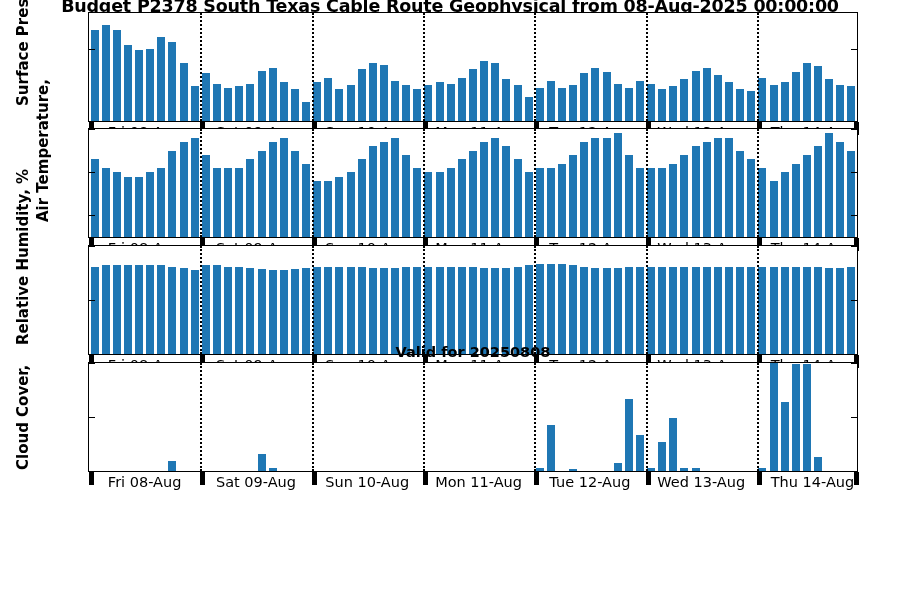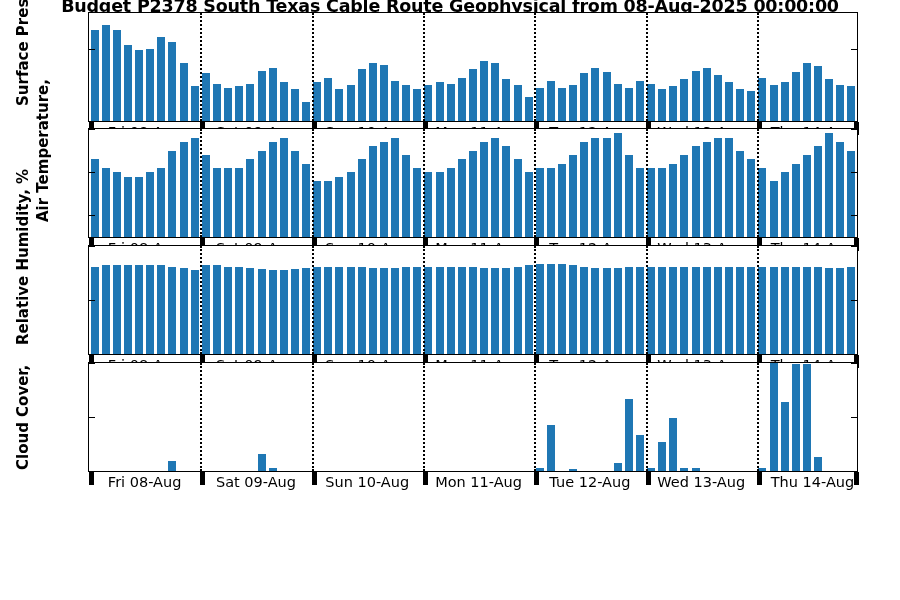--- a/index.html
+++ b/index.html
@@ -435,20 +435,21 @@
       <div class="xtick" style="left: 1px;"></div>
       <div class="xtick" style="left: 112.304px;"></div>
       <div class="xtick" style="left: 223.609px;"></div>
       <div class="xtick" style="left: 334.913px;"></div>
       <div class="xtick" style="left: 446.217px;"></div>
       <div class="xtick" style="left: 557.522px;"></div>
       <div class="xtick" style="left: 668.826px;"></div>
       <div class="xtick" style="left: 766px;"></div>
     </div>
 
+  <div class="valid-note" style="left:473px; top:344px;">Valid for 20250808</div>
 
   <div class="panel" style="top:362px; height:110px;">
     <div class="plotarea">
       <div class="bars">
           <div class="bar" style="left: 79.4713px; width: 8.01391px; height: 9.72px;"></div>
           <div class="bar" style="left: 168.515px; width: 8.01391px; height: 17.28px;"></div>
           <div class="bar" style="left: 179.645px; width: 8.01391px; height: 3.24px;"></div>
           <div class="bar" style="left: 446.776px; width: 8.01391px; height: 3.24px;"></div>
           <div class="bar" style="left: 457.906px; width: 8.01391px; height: 46.44px;"></div>
           <div class="bar" style="left: 480.167px; width: 8.01391px; height: 2.16px;"></div>

